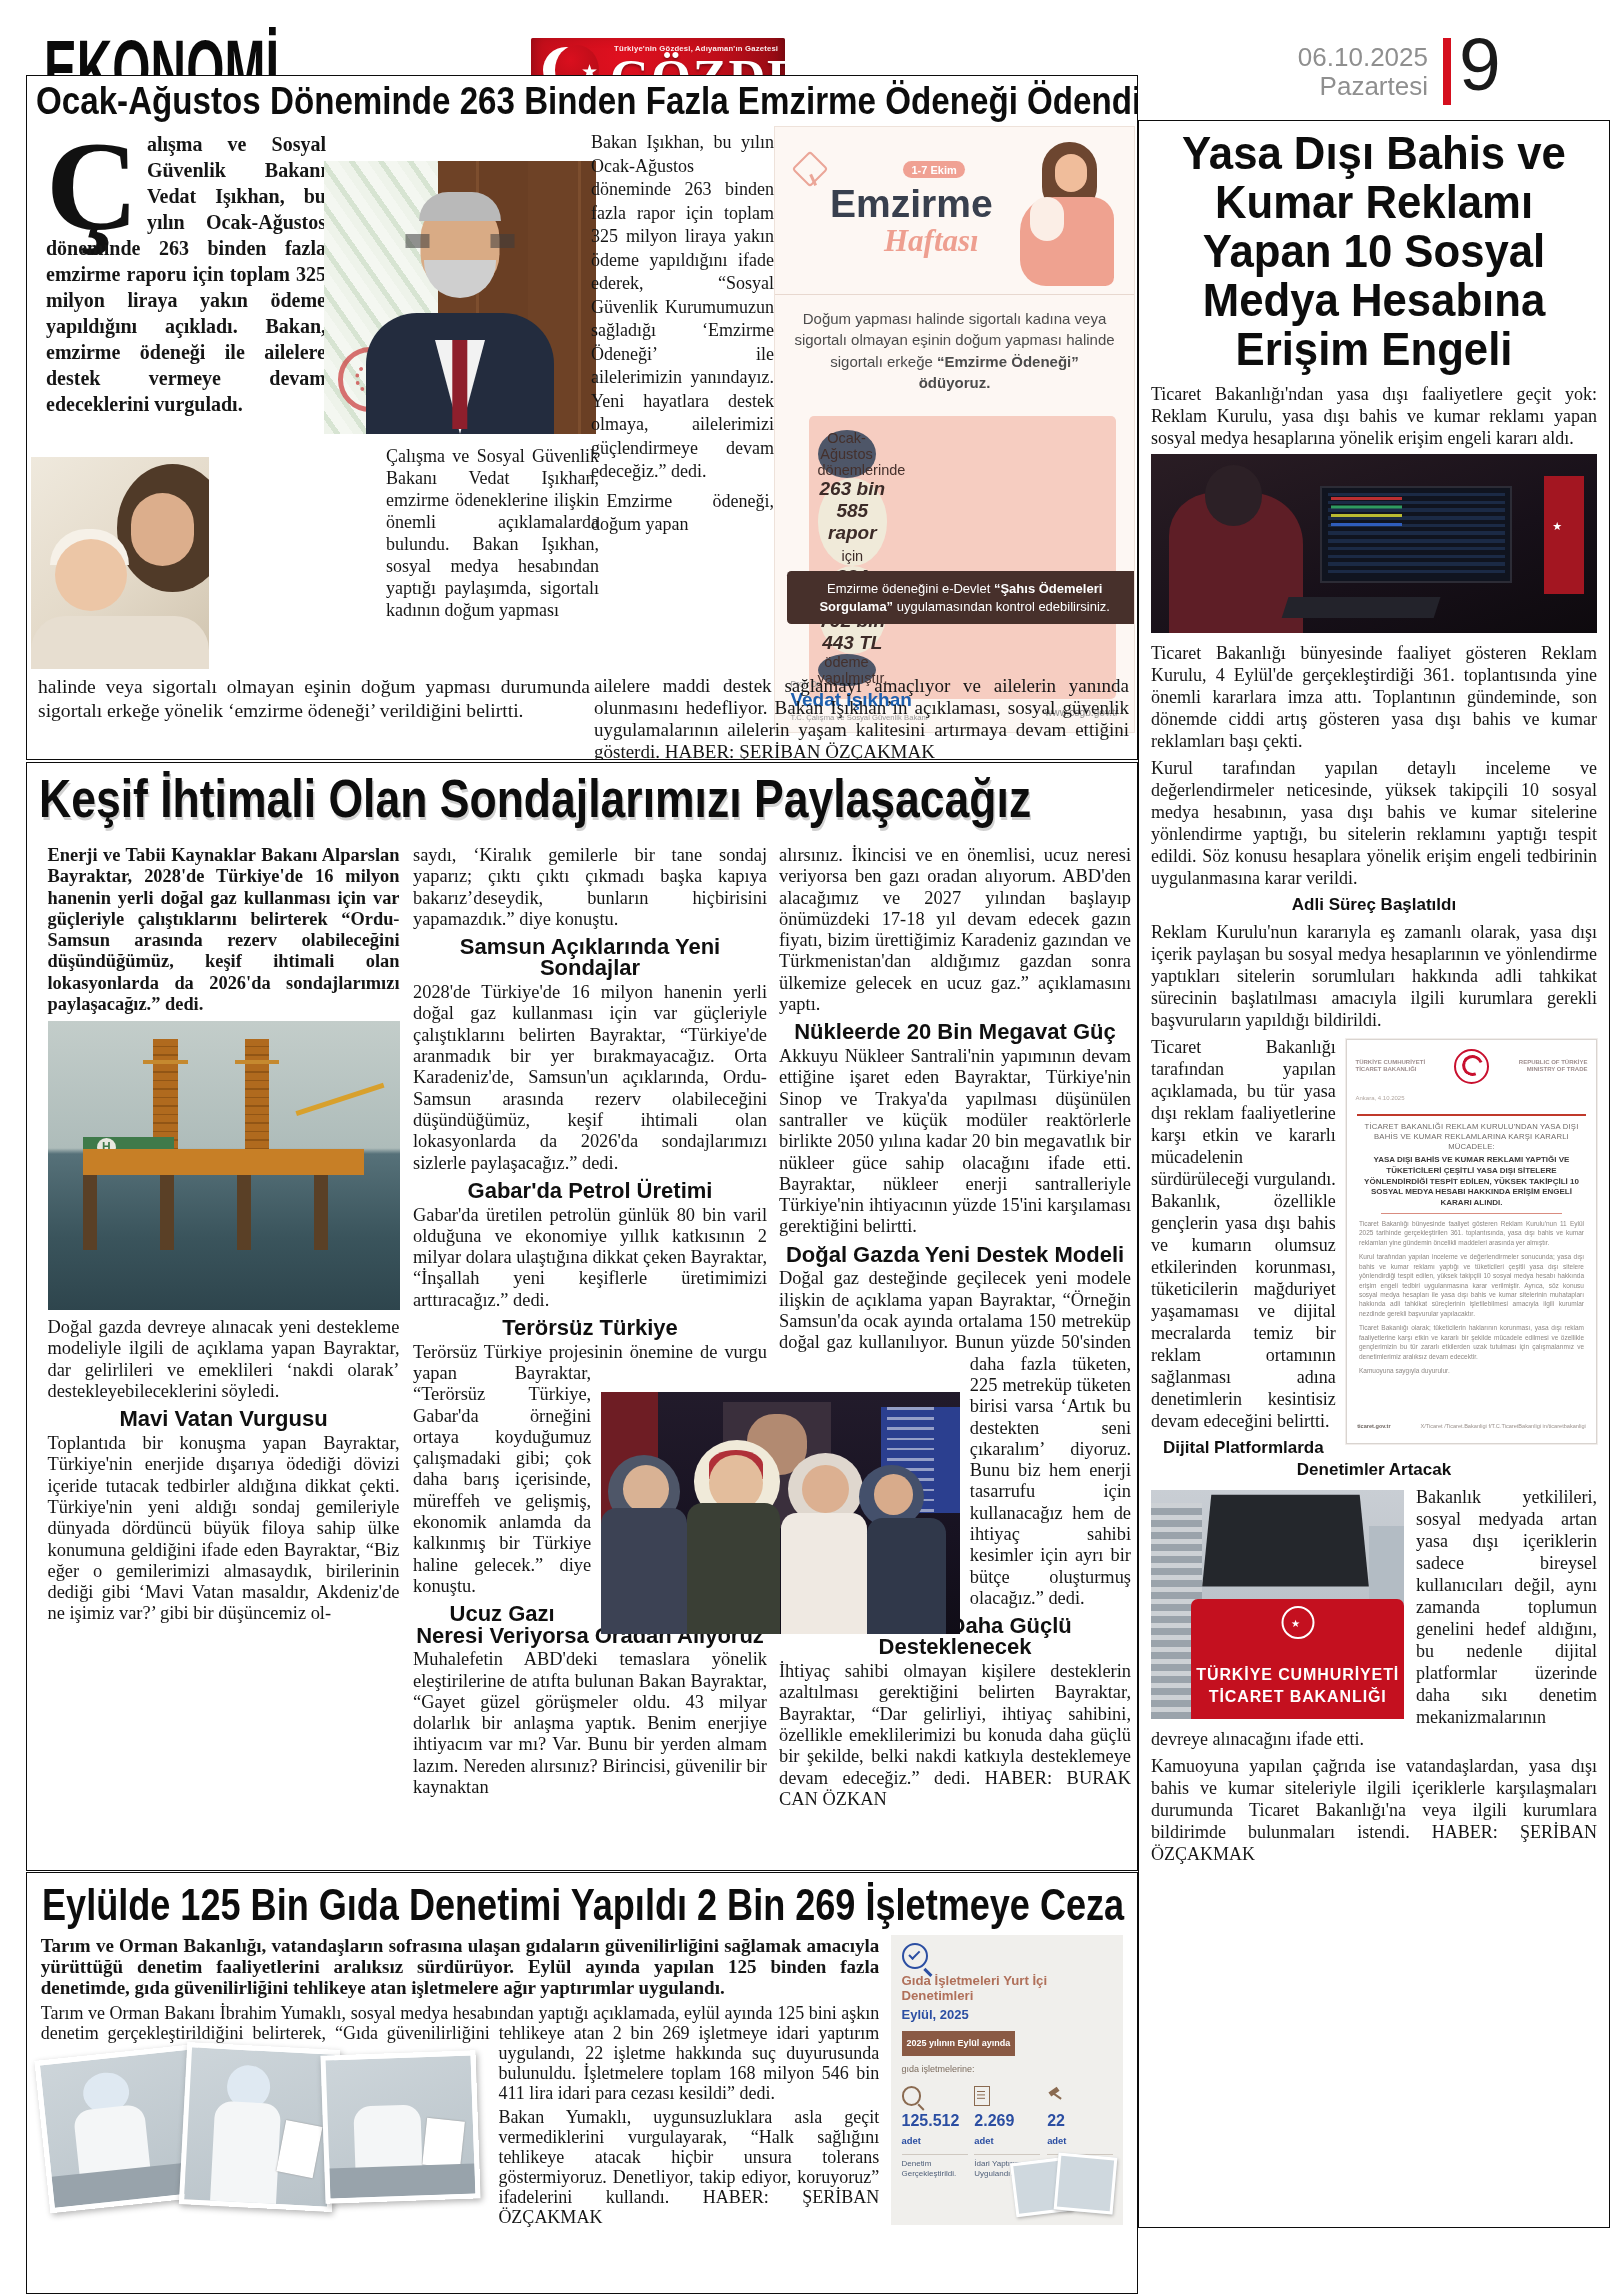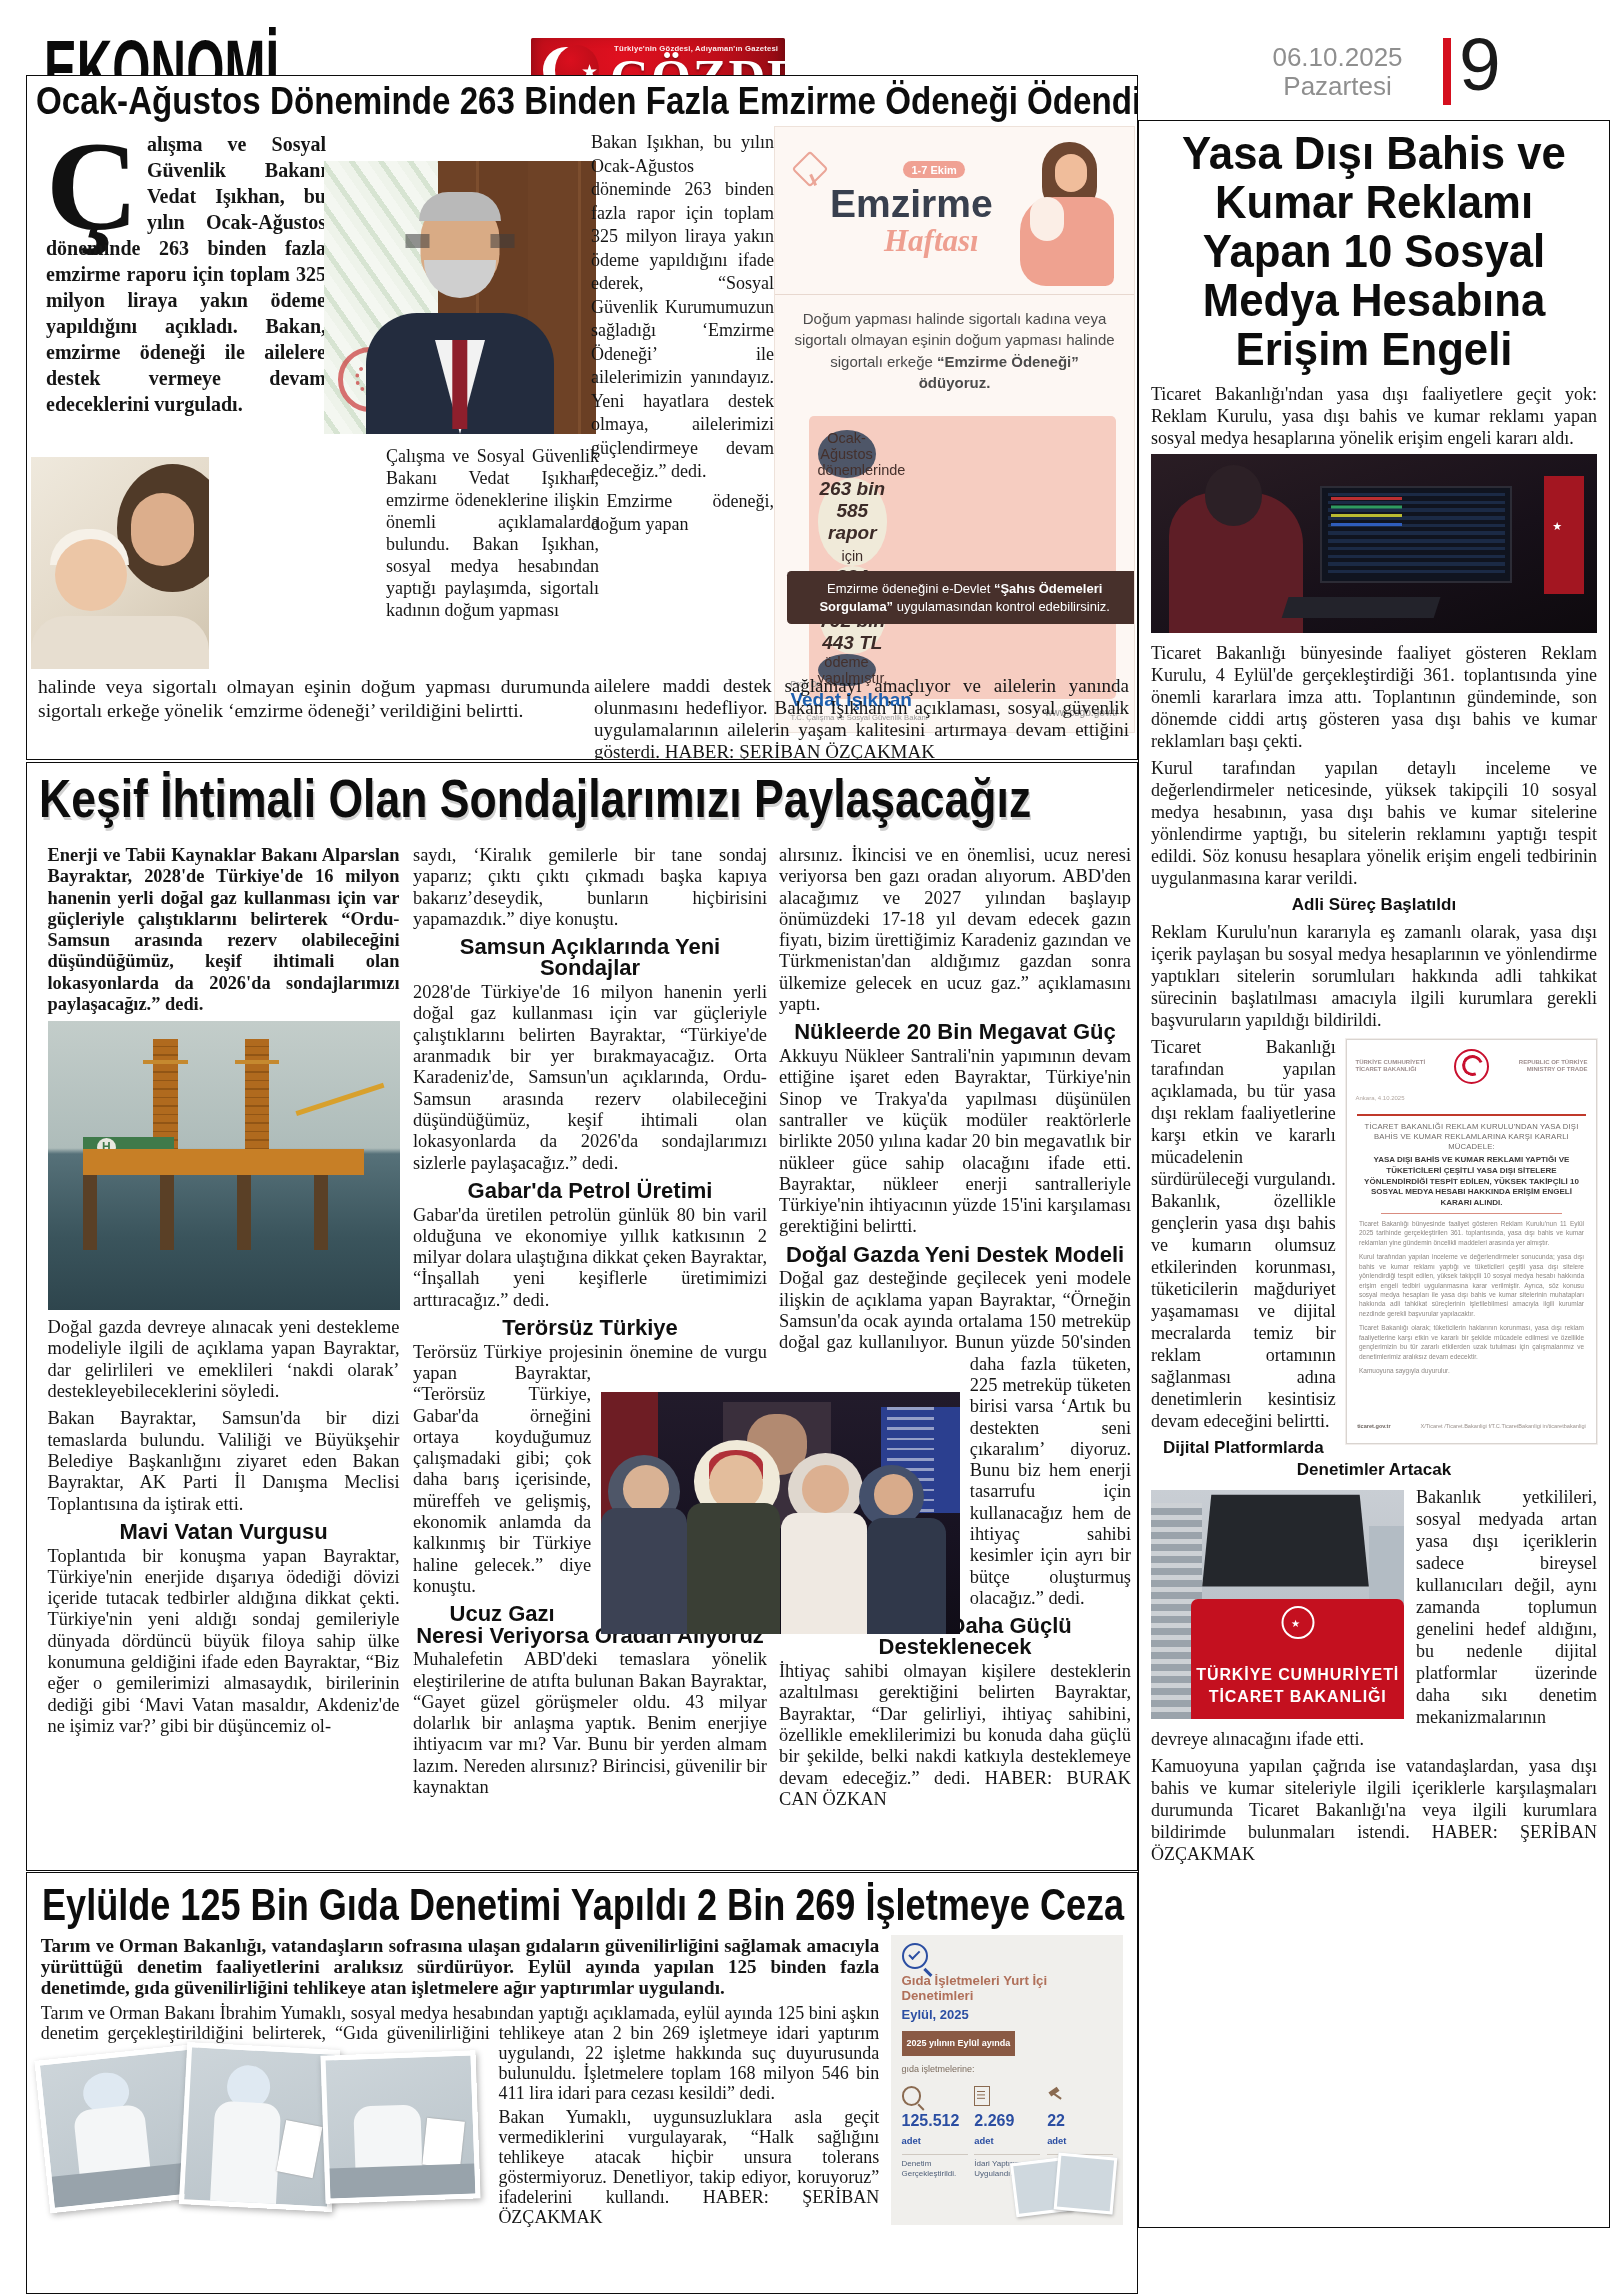--- a/index.html
+++ b/index.html
@@ -21,21 +21,21 @@
     box-shadow:inset 0 -6.8px 15.4px rgba(0,0,0,.35);overflow:hidden;}
   .cres-wrap{position:absolute;left:12px;top:8.5px;width:55px;height:55px;}
   .cres-c{position:absolute;left:0;top:0;width:46px;height:46px;border-radius:50%;background:#fff;}
   .cres-c:after{content:"";position:absolute;left:12px;top:-1.7px;width:44px;height:50px;border-radius:50%;
     background:radial-gradient(circle at 35% 30%, #da0f1e 0%, #b90d18 70%);}
   .cres-star{position:absolute;left:38px;top:13.7px;color:#fff;font-size:19px;font-family:"DejaVu Sans",sans-serif;}
   .logo-tag{position:absolute;right:6.8px;top:6px;color:#fff;font-family:"Liberation Sans",sans-serif;
     font-size:7.7px;font-weight:700;letter-spacing:0.2px;opacity:.92;}
   .logo-name{position:absolute;left:79px;top:10.2px;color:#fff;font-family:"Liberation Serif",serif;
     font-weight:700;font-size:51px;letter-spacing:1.7px;text-shadow:0 1.7px 2.6px rgba(0,0,0,.4);}
-  .dateline{position:absolute;left:1247px;top:43px;width:181px;text-align:center;
+  .dateline{position:absolute;left:1247px;top:43px;width:181px;text-align:right;
     font-family:"Liberation Sans",sans-serif;color:#8f8f8f;font-size:26px;line-height:29px;}
   .redbar{position:absolute;left:1443px;top:38px;width:7.7px;height:67px;background:#d50f1e;}
   .pageno{position:absolute;left:1459px;top:20.5px;font-family:"Liberation Sans",sans-serif;
     font-weight:400;font-size:75px;color:#1a1a1a;}
 
   
   .hl{font-family:"Liberation Sans",sans-serif;font-weight:800;color:#0d0d0d;white-space:nowrap;}
   .hlA{position:absolute;left:8.5px;top:3.4px;font-size:39px;transform:scaleX(.85);transform-origin:left top;}
   .hlC{position:absolute;left:12px;top:5.1px;font-size:53px;transform:scaleX(.84);transform-origin:left top;
     text-shadow:1.7px 2.6px 0 rgba(0,0,0,.18);}
@@ -409,21 +409,20 @@
     <div class="rig">
       <div class="rig-t1"></div>
         <div class="rig-t2"></div>
         <div class="rig-crane"></div>
       <div class="rig-green"></div>
         <div class="rig-heli">H</div>
       <div class="rig-deck"></div>
         <div class="rig-legs"></div>
     </div>
     <p>Doğal gazda devreye alınacak yeni destekleme modeliyle ilgili de açıklama yapan Bayraktar, dar gelirlileri ve emeklileri ‘nakdi olarak’ destekleyebileceklerini söyledi.</p>
-    <p>Bakan Bayraktar, Samsun'da bir dizi temaslarda bulundu. Valiliği ve Büyükşehir Belediye Başkanlığını ziyaret eden Bakan Bayraktar, AK Parti İl Danışma Meclisi Toplantısına da iştirak etti.</p>
     <h4 class="sh shC">Mavi Vatan Vurgusu</h4>
     <p>Toplantıda bir konuşma yapan Bayraktar, Türkiye'nin enerjide dışarıya ödediği dövizi içeride tutacak tedbirler aldığına dikkat çekti. Türkiye'nin yeni aldığı sondaj gemileriyle dünyada dördüncü büyük filoya sahip ülke konumuna geldiğini ifade eden Bayraktar, “Biz eğer o gemilerimizi almasaydık, birilerinin dediği gibi ‘Mavi Vatan masaldır, Akdeniz'de ne işimiz var?’ gibi bir düşüncemiz ol-</p>
   </div>
 
   <div class="colC colC2">
     <p>saydı, ‘Kiralık gemilerle bir tane sondaj yaparız; çıktı çıktı çıkmadı başka kapıya bakarız’deseydik, bunların hiçbirisini yapamazdık.” diye konuştu.</p>
     <h4 class="sh shC">Samsun Açıklarında Yeni Sondajlar</h4>
     <p>2028'de Türkiye'de 16 milyon hanenin yerli doğal gaz kullanması için var güçleriyle çalıştıklarını belirten Bayraktar, “Türkiye'de aranmadık bir yer bırakmayacağız. Orta Karadeniz'de, Samsun'un açıklarında, Ordu-Samsun arasında rezerv olabileceğini düşündüğümüz, keşif ihtimali olan lokasyonlarda da 2026'da sondajlarımızı sizlerle paylaşacağız.” dedi.</p>
     <h4 class="sh shC">Gabar'da Petrol Üretimi</h4>
     <p>Gabar'da üretilen petrolün günlük 80 bin varil olduğuna ve ekonomiye yıllık katkısının 2 milyar dolara ulaştığına dikkat çeken Bayraktar, “İnşallah yeni keşiflerle üretimimizi arttıracağız.” dedi.</p>

